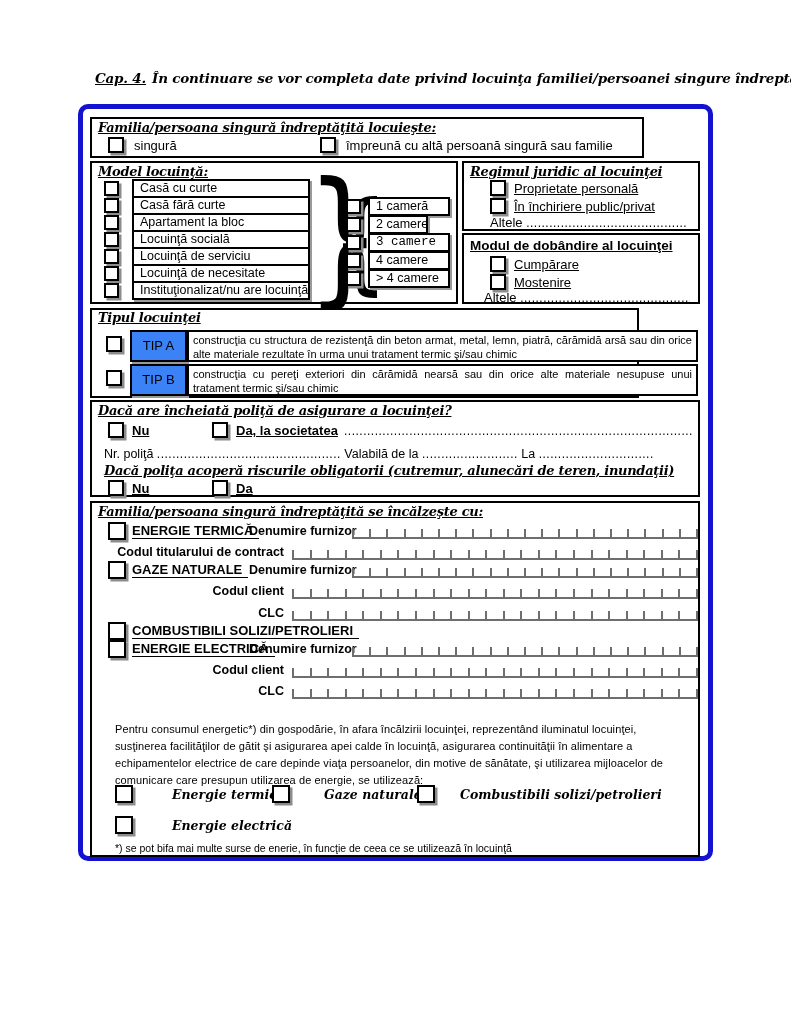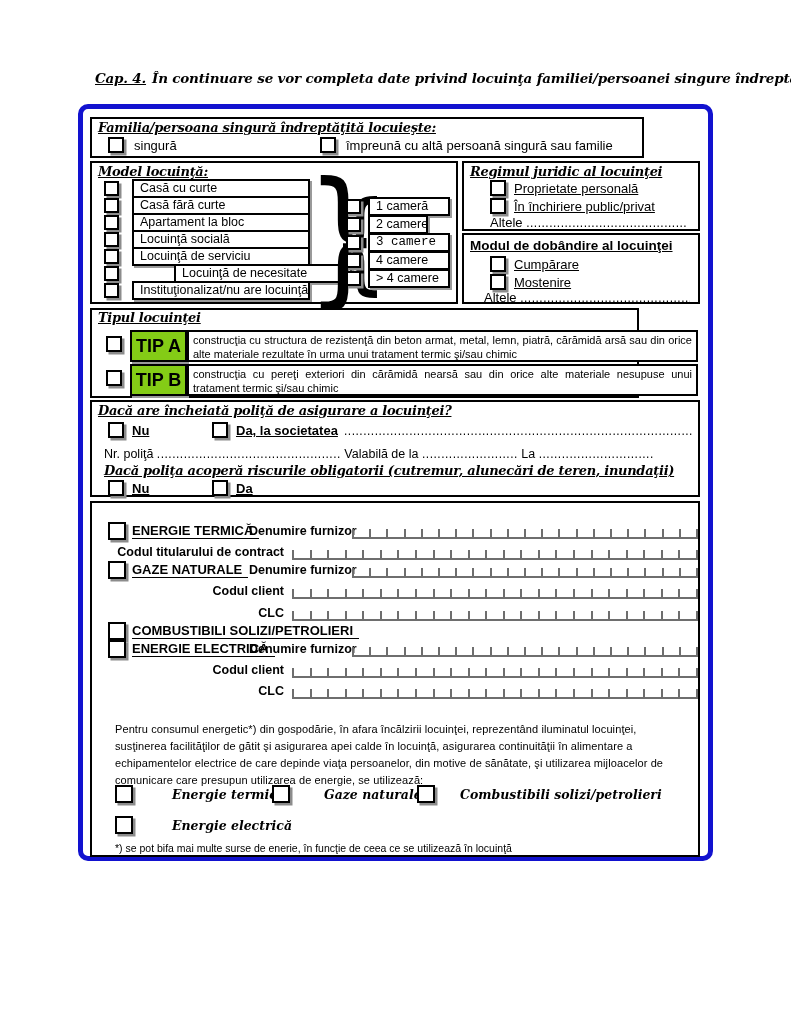--- a/index.html
+++ b/index.html
@@ -41,22 +41,22 @@
   .brace {
     position:absolute; font-family:"DejaVu Sans", sans-serif; font-weight:normal;
     transform:scaleX(0.8); transform-origin:left center;
   }
   .dots { letter-spacing:0.5px; font-size:12px; overflow:hidden; white-space:nowrap; display:inline-block; vertical-align:bottom; }
   .dots-abs { position:absolute; letter-spacing:0.5px; font-size:12px; overflow:hidden; white-space:nowrap; }
   .comb { position:absolute; display:flex; align-items:flex-end; height:12px; border-bottom:2px solid #6e6e6e; }
   .comb-cell { flex:1; height:8px; border-left:2px solid #6e6e6e; }
   .comb-cell:last-child { border-right:2px solid #6e6e6e; }
   .tipbox {
-    position:absolute; border:2px solid #000; background:#84cc16; box-shadow:2px 2px 0 #9a9a9a;
-    font-weight:bold; font-size:18px; text-align:center;
+    position:absolute; border:2px solid #000; background:#3b82f6; box-shadow:2px 2px 0 #9a9a9a;
+    font-weight:normal; font-size:13px; text-align:center;
   }
   .descbox {
     position:absolute; border:2px solid #000; background:#fff;
     font-size:11px; line-height:14px; padding:1px 4px; text-align:justify;
   }
   .para { position:absolute; font-size:11px; line-height:17px; letter-spacing:0.1px; }
   .foot { position:absolute; font-size:10.5px; white-space:nowrap; }
   .script-sm { font-family:"DejaVu Serif", serif; font-style:italic; font-weight:bold; font-size:12.5px; white-space:nowrap; }
   .ralign { text-align:right; }
 </style>
@@ -85,21 +85,21 @@
     <div class="optbox" style="left:40px; top:16px; width:178px;">Casă cu curte</div>
     <div class="cb" style="left:12px; top:35px; width:15px; height:15px;"></div>
     <div class="optbox" style="left:40px; top:33px; width:178px;">Casă fără curte</div>
     <div class="cb" style="left:12px; top:52px; width:15px; height:15px;"></div>
     <div class="optbox" style="left:40px; top:50px; width:178px;">Apartament la bloc</div>
     <div class="cb" style="left:12px; top:69px; width:15px; height:15px;"></div>
     <div class="optbox" style="left:40px; top:67px; width:178px;">Locuinţă socială</div>
     <div class="cb" style="left:12px; top:86px; width:15px; height:15px;"></div>
     <div class="optbox" style="left:40px; top:84px; width:178px;">Locuinţă de serviciu</div>
     <div class="cb" style="left:12px; top:103px; width:15px; height:15px;"></div>
-    <div class="optbox" style="left:40px; top:101px; width:178px;margin-left:42px;">Locuinţă de necesitate</div>
+    <div class="optbox" style="left:40px; top:101px; width:178px;">Locuinţă de necesitate</div>
     <div class="cb" style="left:12px; top:120px; width:15px; height:15px;"></div>
     <div class="optbox" style="left:40px; top:118px; width:178px;">Instituţionalizat/nu are locuinţă</div>
 
     <div class="brace" style="left:214px; top:13px; font-size:148px; line-height:122px;">}</div>
     <div class="brace" style="left:240px; top:33px; font-size:110px; line-height:92px;">{</div>
 
     <div class="cb" style="left:254px; top:36px; width:15px; height:15px;"></div>
     <div class="optbox" style="left:276px; top:34px; width:82px;">1 cameră</div>
     <div class="cb" style="left:254px; top:54px; width:15px; height:15px;"></div>
     <div class="optbox" style="left:276px; top:52px; width:60px;">2 camere</div>
@@ -161,20 +161,21 @@
       <span class="dots" style="max-width:130px;">..............................</span>
     </div>
     <div class="script u" style="position:absolute; left:12px; top:61px;">Dacă poliţa acoperă riscurile obligatorii (cutremur, alunecări de teren, inundaţii)</div>
     <div class="cb" style="left:16px; top:78px;"></div>
     <div class="lbl b u" style="left:40px; top:79px;">Nu</div>
     <div class="cb" style="left:120px; top:78px;"></div>
     <div class="lbl b u" style="left:144px; top:79px;">Da</div>
   </div>
 
   <div class="sec" style="left:90px; top:501px; width:610px; height:356px;">
+    <div class="script u" style="position:absolute; left:6px; top:1px;">Familia/persoana singură îndreptăţită se încălzeşte cu:</div>
 
     <div class="cb cb-lg" style="left:16px; top:19px;"></div>
     <div class="lbl bu" style="left:40px; top:20px;">ENERGIE TERMICĂ</div>
     <div class="lbl b sm" style="left:157px; top:21px;">Denumire furnizor</div>
     <div class="comb" style="left:260px; top:24px; width:346px;">
         <span class="comb-cell"></span>
         <span class="comb-cell"></span>
         <span class="comb-cell"></span>
         <span class="comb-cell"></span>
         <span class="comb-cell"></span>

